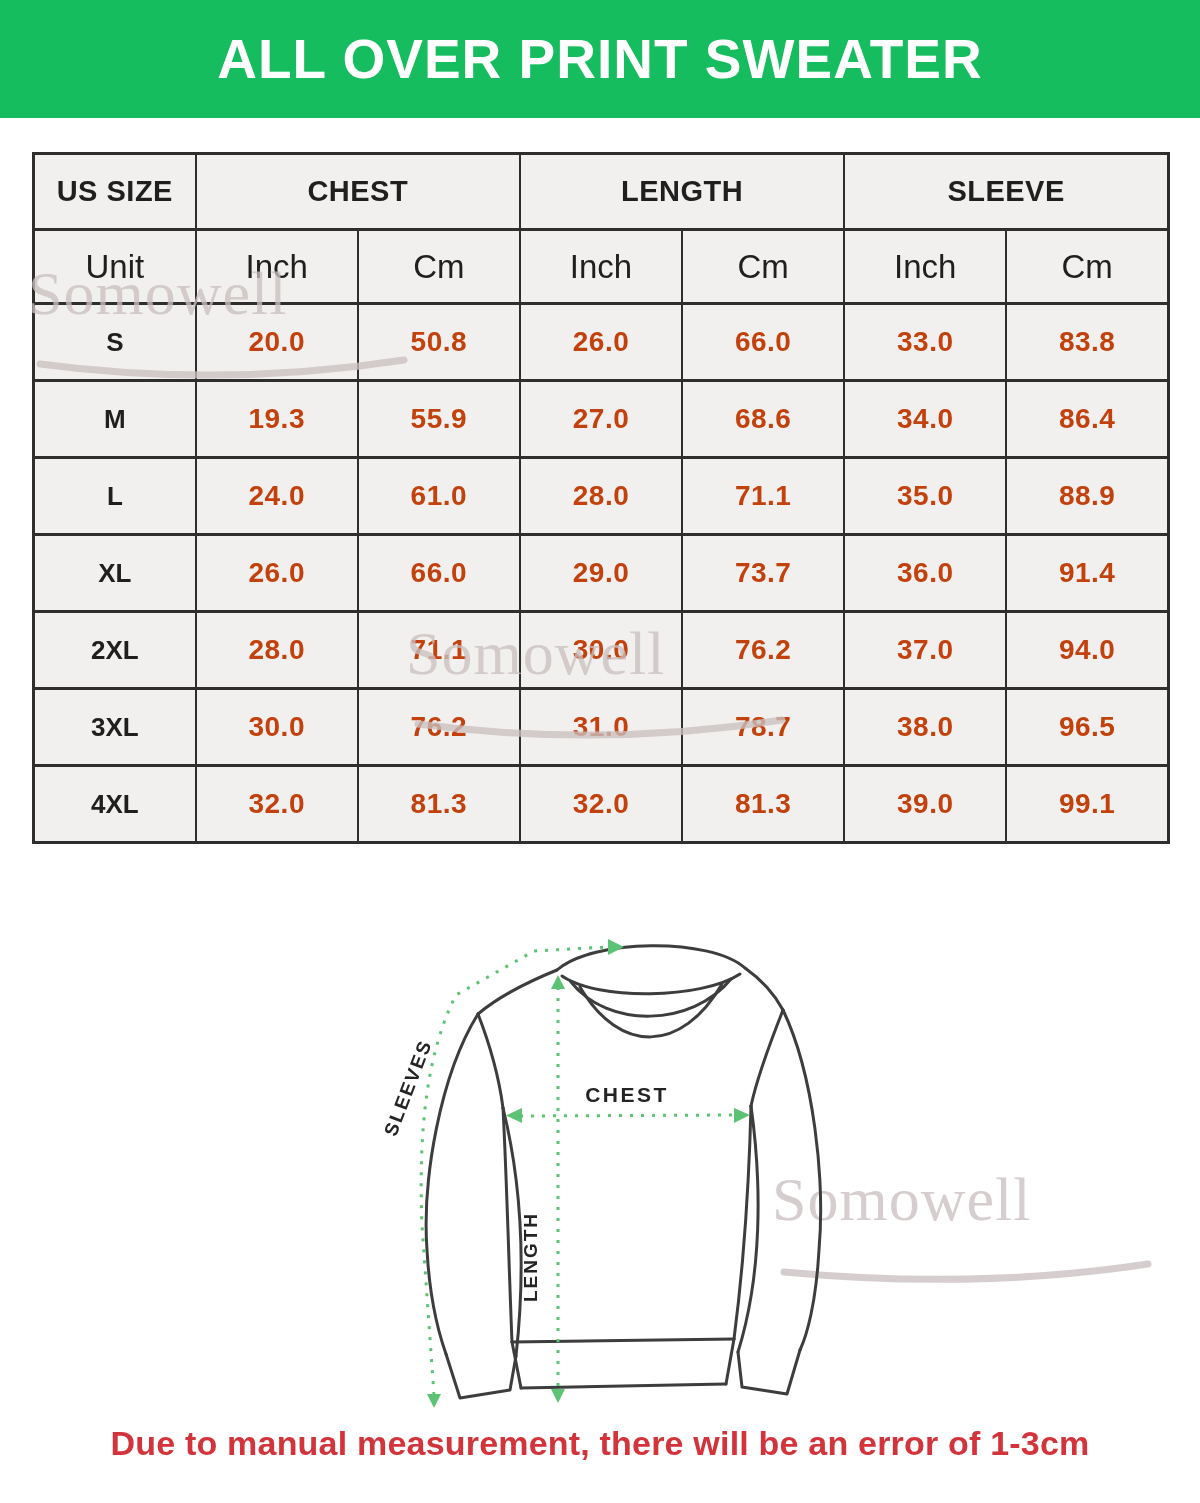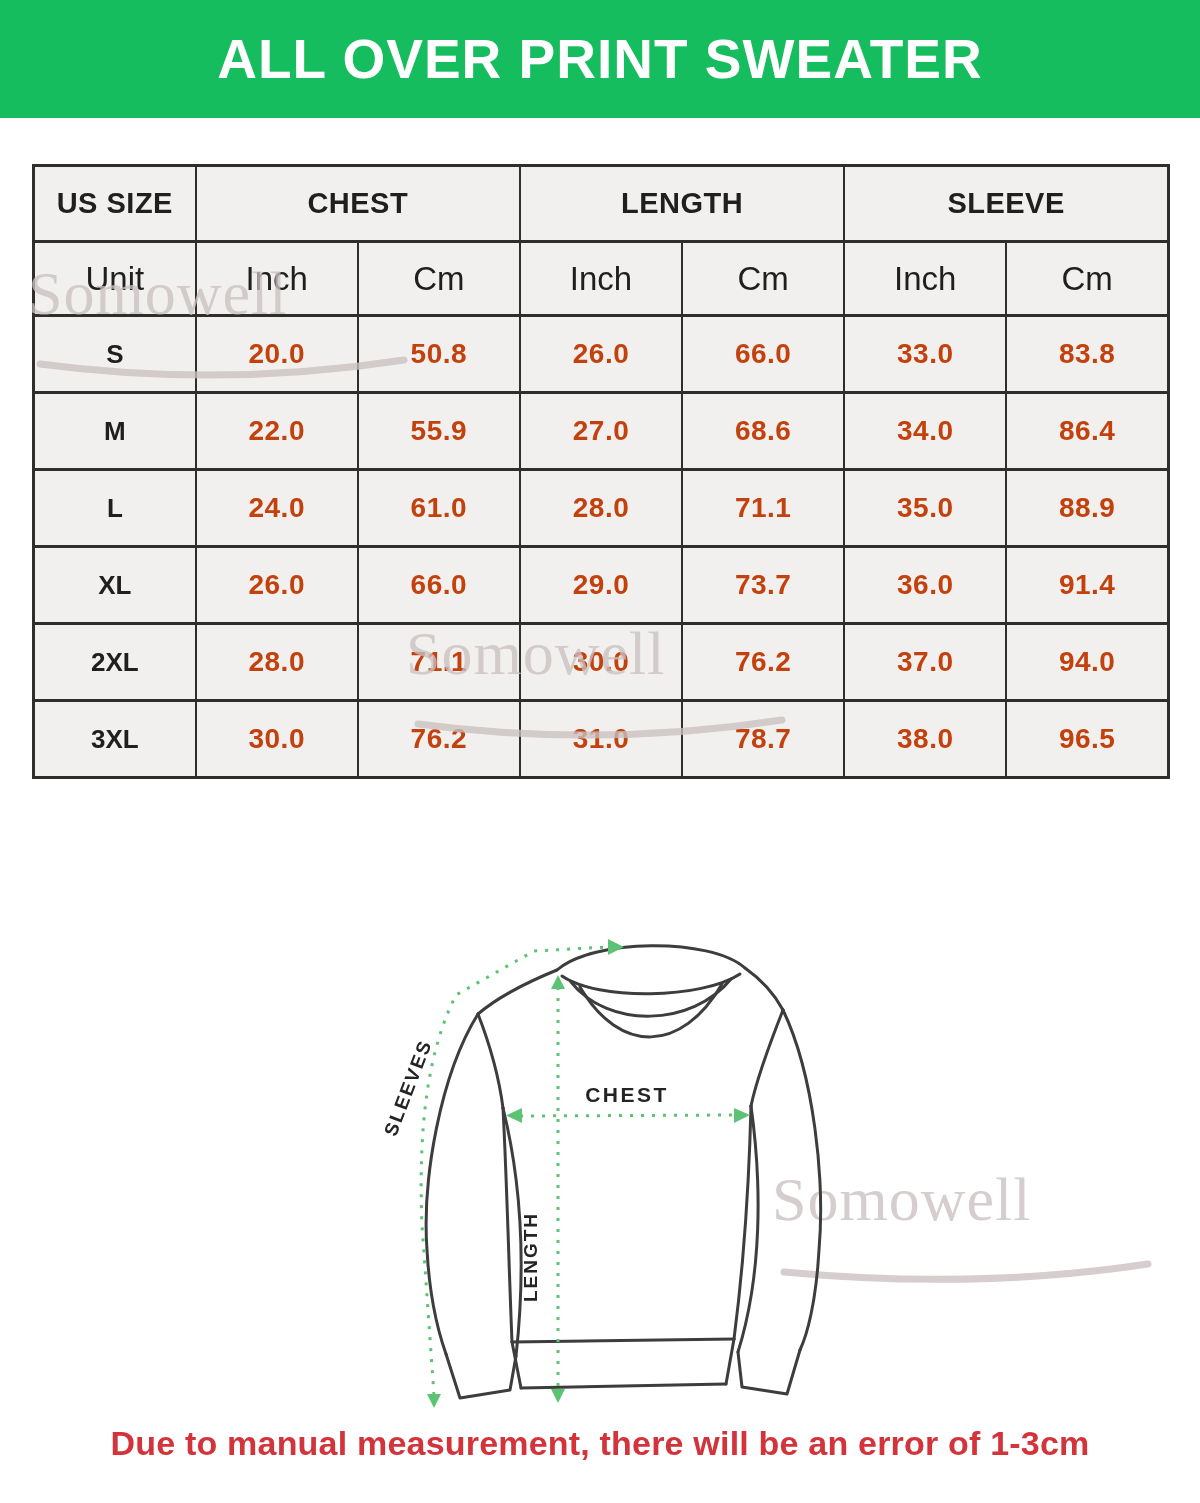--- a/index.html
+++ b/index.html
@@ -11,21 +11,21 @@
   html,body{background:#ffffff;}
   .page{position:relative;width:1200px;height:1503px;background:#fff;overflow:hidden;
          font-family:"Liberation Sans",sans-serif;color:var(--ink);}
 
   
   .banner{position:absolute;left:0;top:0;width:1200px;height:118px;background:var(--green);}
   .banner h1{height:116px;line-height:118px;text-align:center;color:#fff;
              font-size:55px;font-weight:800;letter-spacing:1px;}
 
   
-  .tablewrap{position:absolute;left:32px;top:164px;width:1138px;z-index:1;}
+  .tablewrap{position:absolute;left:32px;top:152px;width:1138px;z-index:1;}
   table.size{width:100%;border-collapse:collapse;table-layout:fixed;
              border:3px solid var(--line);background:var(--cellbg);}
   table.size td,table.size th{border:2px solid var(--line);border-top-width:3px;border-bottom-width:3px;
              background:var(--cellbg);text-align:center;vertical-align:middle;color:var(--ink);}
   tr.grp-row{height:76px;}
   tr.unit-row{height:74px;}
   tr.data-row{height:77px;}
   .grp{font-size:29px;font-weight:700;letter-spacing:.5px;}
   .unit{font-size:33px;font-weight:400;}
   .c.size{font-size:26px;font-weight:700;}
@@ -86,21 +86,21 @@
             <td class="c size">S</td>
             <td class="c val">20.0</td>
             <td class="c val">50.8</td>
             <td class="c val">26.0</td>
             <td class="c val">66.0</td>
             <td class="c val">33.0</td>
             <td class="c val">83.8</td>
           </tr>
           <tr class="data-row">
             <td class="c size">M</td>
-            <td class="c val">22.0</td>
+            <td class="c val">19.3</td>
             <td class="c val">55.9</td>
             <td class="c val">27.0</td>
             <td class="c val">68.6</td>
             <td class="c val">34.0</td>
             <td class="c val">86.4</td>
           </tr>
           <tr class="data-row">
             <td class="c size">L</td>
             <td class="c val">24.0</td>
             <td class="c val">61.0</td>
@@ -129,20 +129,29 @@
           </tr>
           <tr class="data-row">
             <td class="c size">3XL</td>
             <td class="c val">30.0</td>
             <td class="c val">76.2</td>
             <td class="c val">31.0</td>
             <td class="c val">78.7</td>
             <td class="c val">38.0</td>
             <td class="c val">96.5</td>
           </tr>
+          <tr class="data-row">
+            <td class="c size">4XL</td>
+            <td class="c val">32.0</td>
+            <td class="c val">81.3</td>
+            <td class="c val">32.0</td>
+            <td class="c val">81.3</td>
+            <td class="c val">39.0</td>
+            <td class="c val">99.1</td>
+          </tr>
         </tbody>
     </table>
   </div>
 
   <div class="wm" style="left:28px;top:262px;">
     <span>Somowell</span>
     <svg class="swoosh" width="380" height="34" viewBox="0 0 380 34">
       <path d="M8,10 Q190,34 372,6" fill="none" stroke="currentColor" stroke-width="7" stroke-linecap="round"></path>
     </svg>
   </div>

